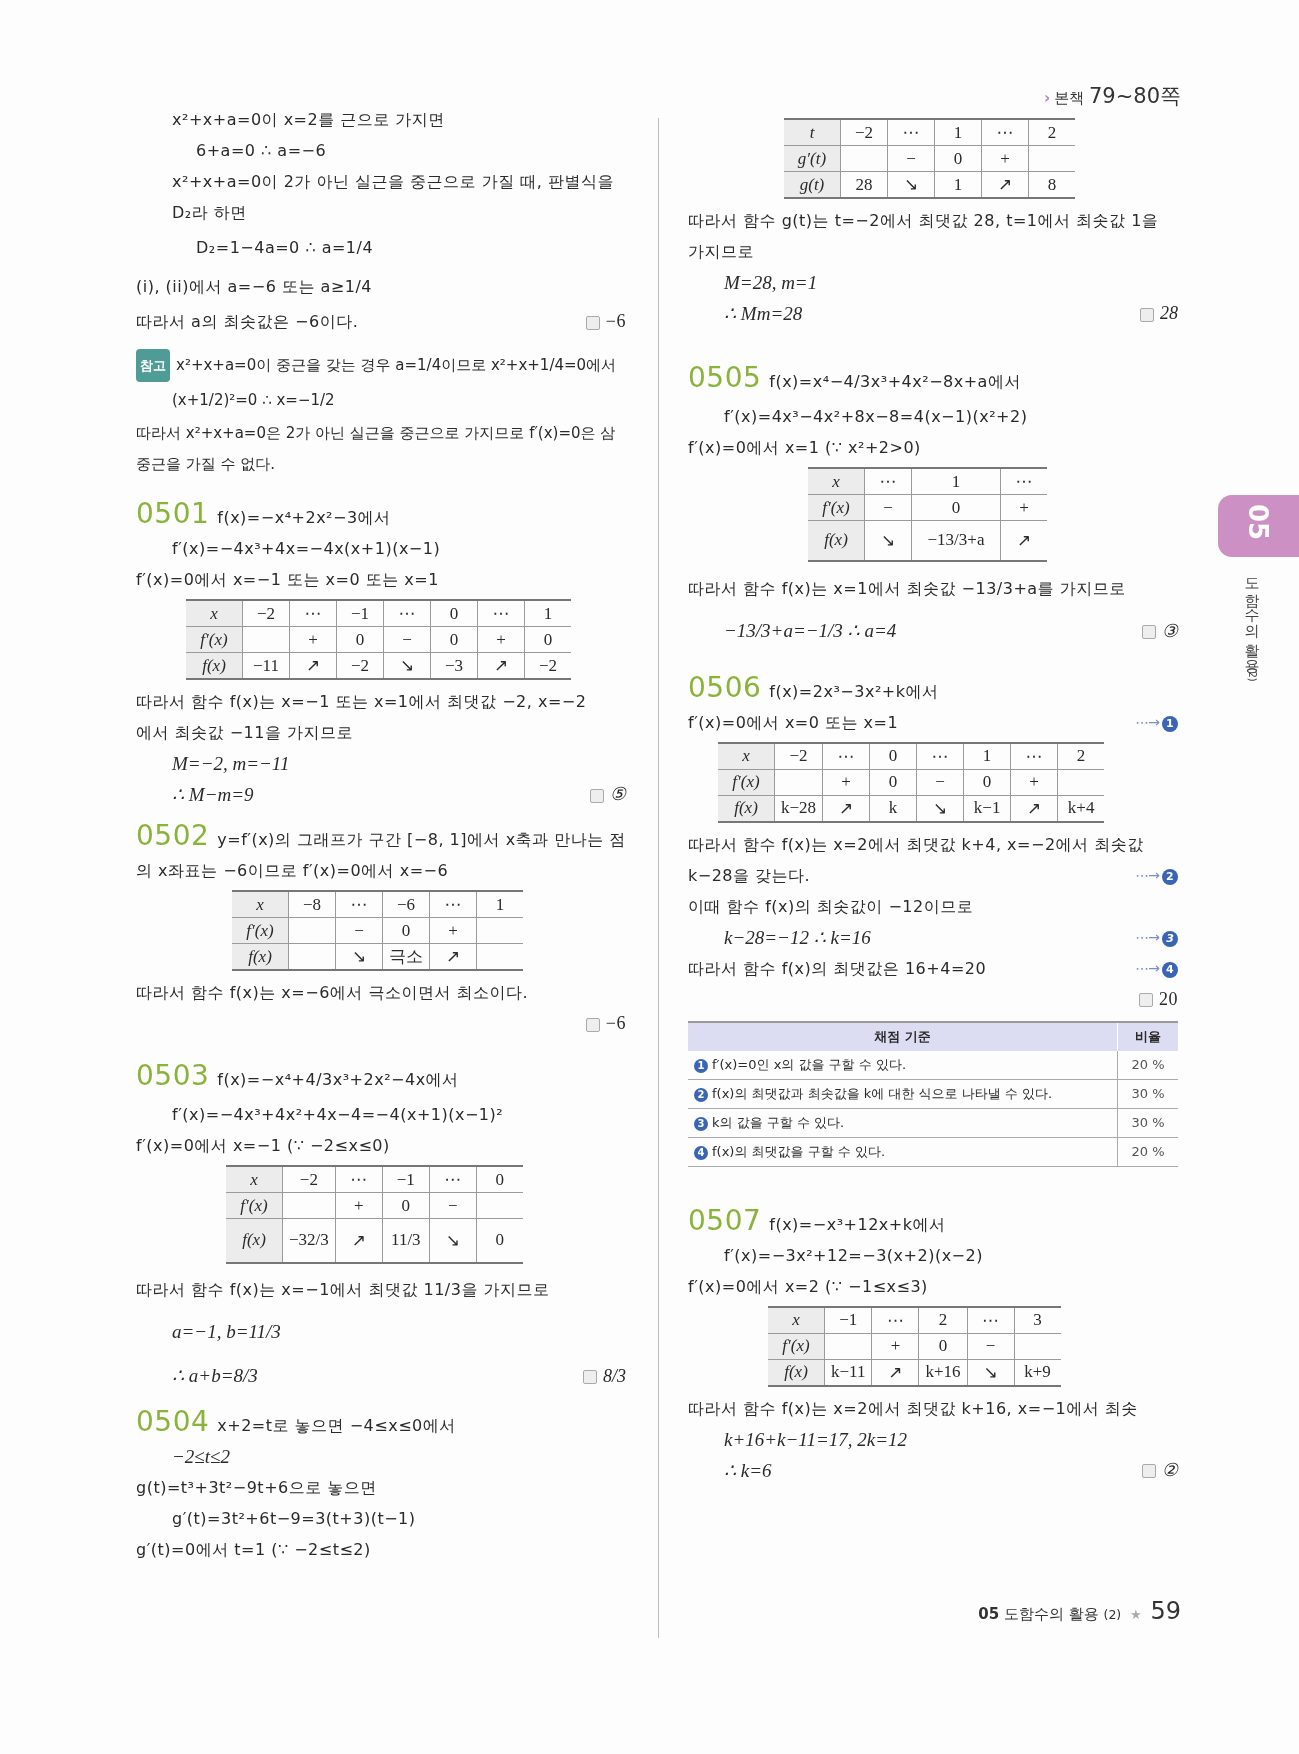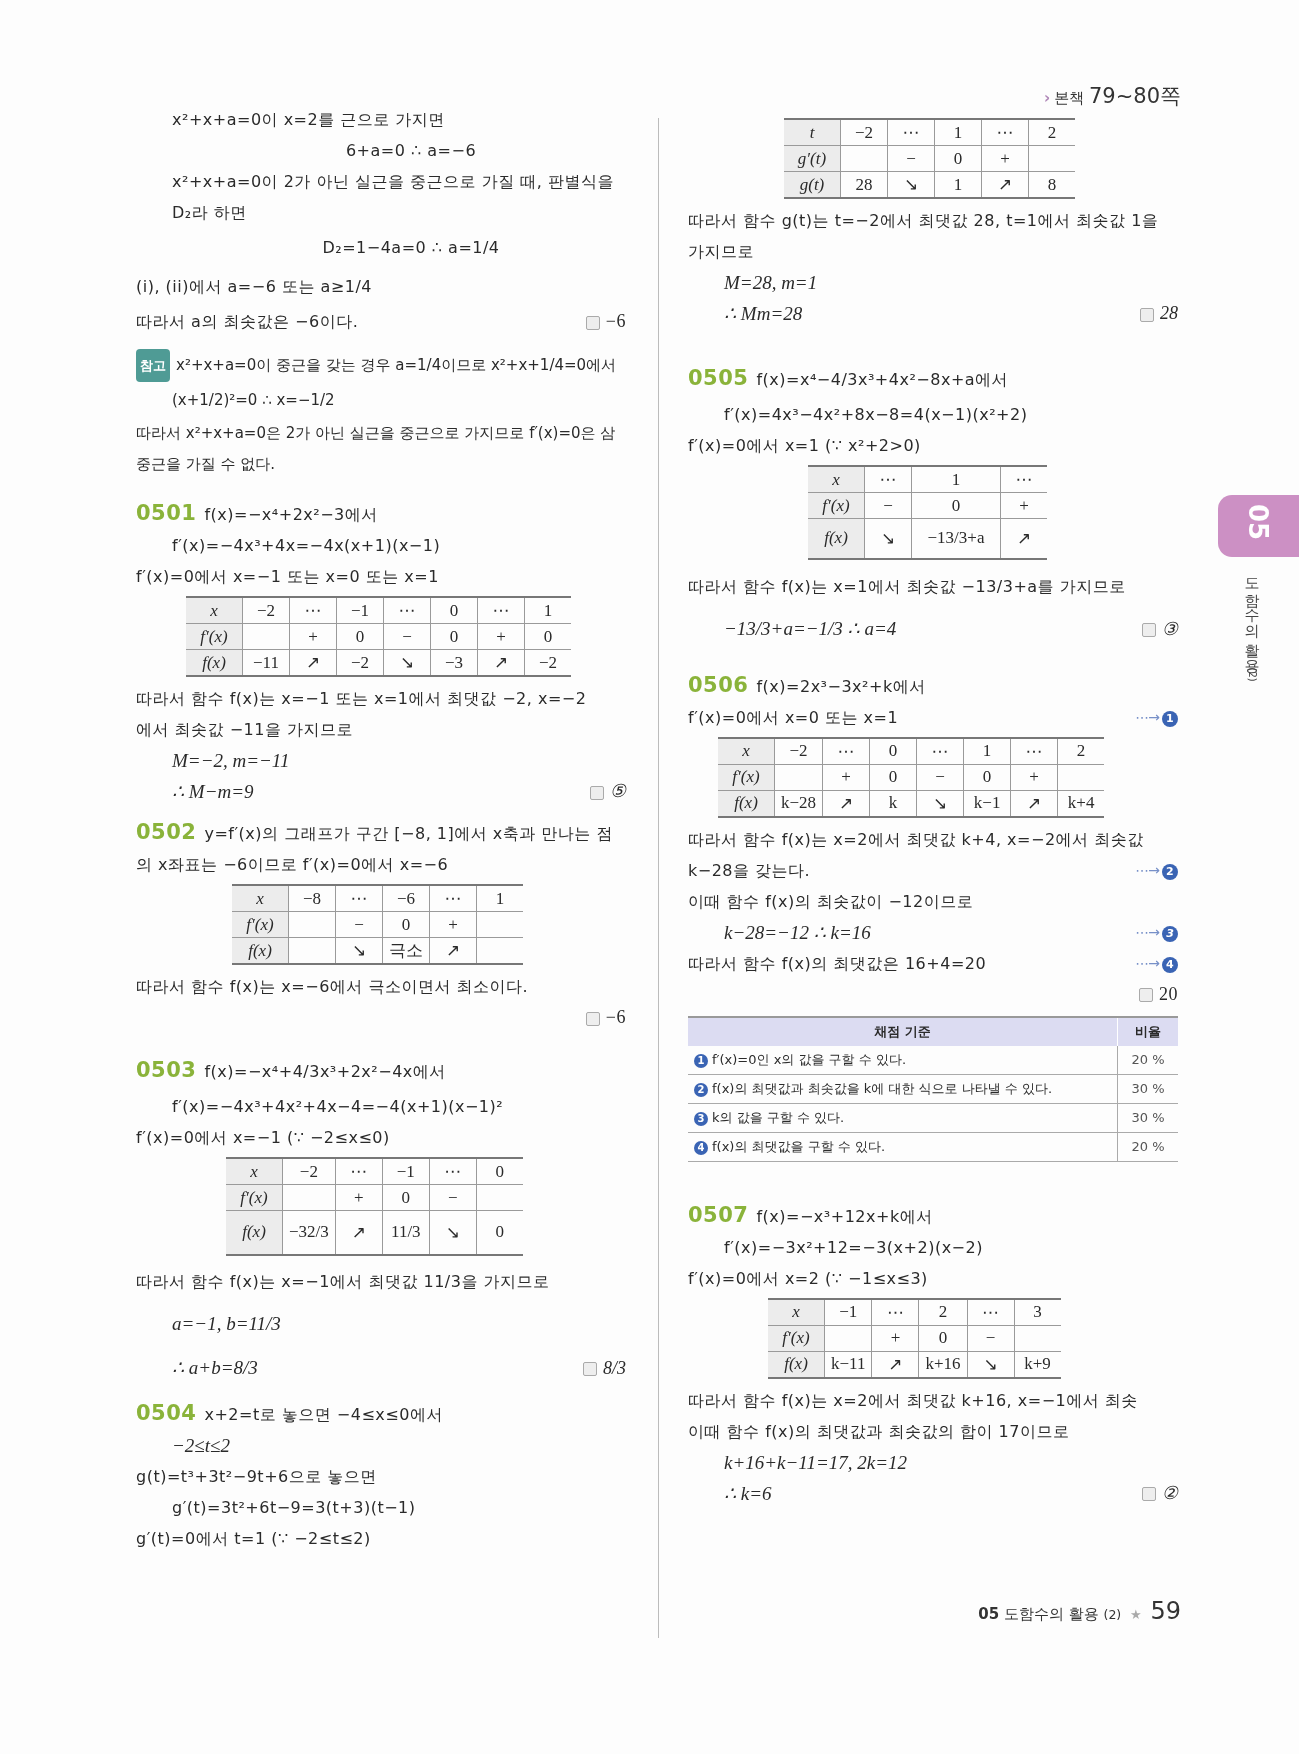--- a/index.html
+++ b/index.html
@@ -9,24 +9,24 @@
   }
   .header-ref { position:absolute; top:82px; right:118px; font-family:"DejaVu Sans", sans-serif; font-size:15px; color:#333; }
   .header-ref .chev { color:#b088b8; font-weight:bold; margin-right:4px; }
   .header-ref .pages { font-size:21px; }
   .col { position:absolute; top:104px; width:490px; }
   .col.left { left:136px; }
   .col.right { left:688px; }
   .divider { position:absolute; left:658px; top:118px; width:1px; height:1520px; background:#bcbcbc; }
   .line { line-height:31px; white-space:nowrap; position:relative; }
   .ind1 { padding-left:36px; }
-  .ind2 { padding-left:60px;text-align:center; }
+  .ind2 { padding-left:60px; }
   .math { font-family:"Liberation Serif", serif; font-style:italic; font-size:19px; }
   .ko { font-family:"DejaVu Sans", sans-serif; font-size:16px; letter-spacing:0.5px; }
-  .pnum { font-family:"DejaVu Sans", sans-serif; font-weight:bold; color:#8ab33a; font-size:21px; margin-right:8px; }
+  .pnum { font-family:"DejaVu Sans", sans-serif; font-weight:normal; color:#8ab33a; font-size:28px; margin-right:8px; }
   .answer { position:absolute; right:0; top:0; font-family:"Liberation Serif", serif; font-size:18px; }
   .ans-icon { display:inline-block; width:12px; height:12px; border:1.5px solid #aaa; border-radius:2px; margin-right:6px; vertical-align:middle; background:#eee; }
   .step { position:absolute; right:0; top:0; font-family:"DejaVu Sans", sans-serif; font-size:14px; color:#3a64b4; }
   .step .dots { color:#7790c8; letter-spacing:-1px; margin-right:3px; }
   .step .circ { display:inline-block; width:16px; height:16px; border-radius:50%; background:#3a64b4; color:#fff; font-size:11px; line-height:16px; text-align:center; font-weight:bold; }
   .note-badge { display:inline-block; background:#4f9b95; color:#fff; font-family:"DejaVu Sans", sans-serif; font-size:13px; font-weight:bold; padding:1px 4px; border-radius:4px; margin-right:6px; }
   .note { font-family:"DejaVu Sans", sans-serif; font-size:15px; }
   table.vt { border-collapse:collapse; font-family:"Liberation Serif", serif; font-size:17px; margin:4px 0 6px 0; }
   table.vt td { border:1px solid #9a9a9a; text-align:center; height:25px; padding:0 6px; min-width:34px; }
   table.vt tr:first-child td { border-top:2px solid #777; }
@@ -368,21 +368,20 @@
           <td>f(x)</td>
           <td>k−11</td>
           <td>↗</td>
           <td>k+16</td>
           <td>↘</td>
           <td>k+9</td>
         </tr>
   </tbody>
     </table>
   <div class="line ko">따라서 함수 f(x)는 x=2에서 최댓값 k+16, x=−1에서 최솟</div>
-  <div class="line ko">이때 함수 f(x)의 최댓값과 최솟값의 합이 17이므로</div>
   <div class="line ind1 math">k+16+k−11=17,    2k=12</div>
   <div class="line ind1 math"><span>∴ k=6</span>
     <span class="answer"><span class="ans-icon"></span><span>②</span></span></div>
 </div>
 
 <div class="side-tab">
     <span>05</span>
   </div>
 <div class="side-label"><span>도함수의 활용</span> <small>(2)</small></div>
 

